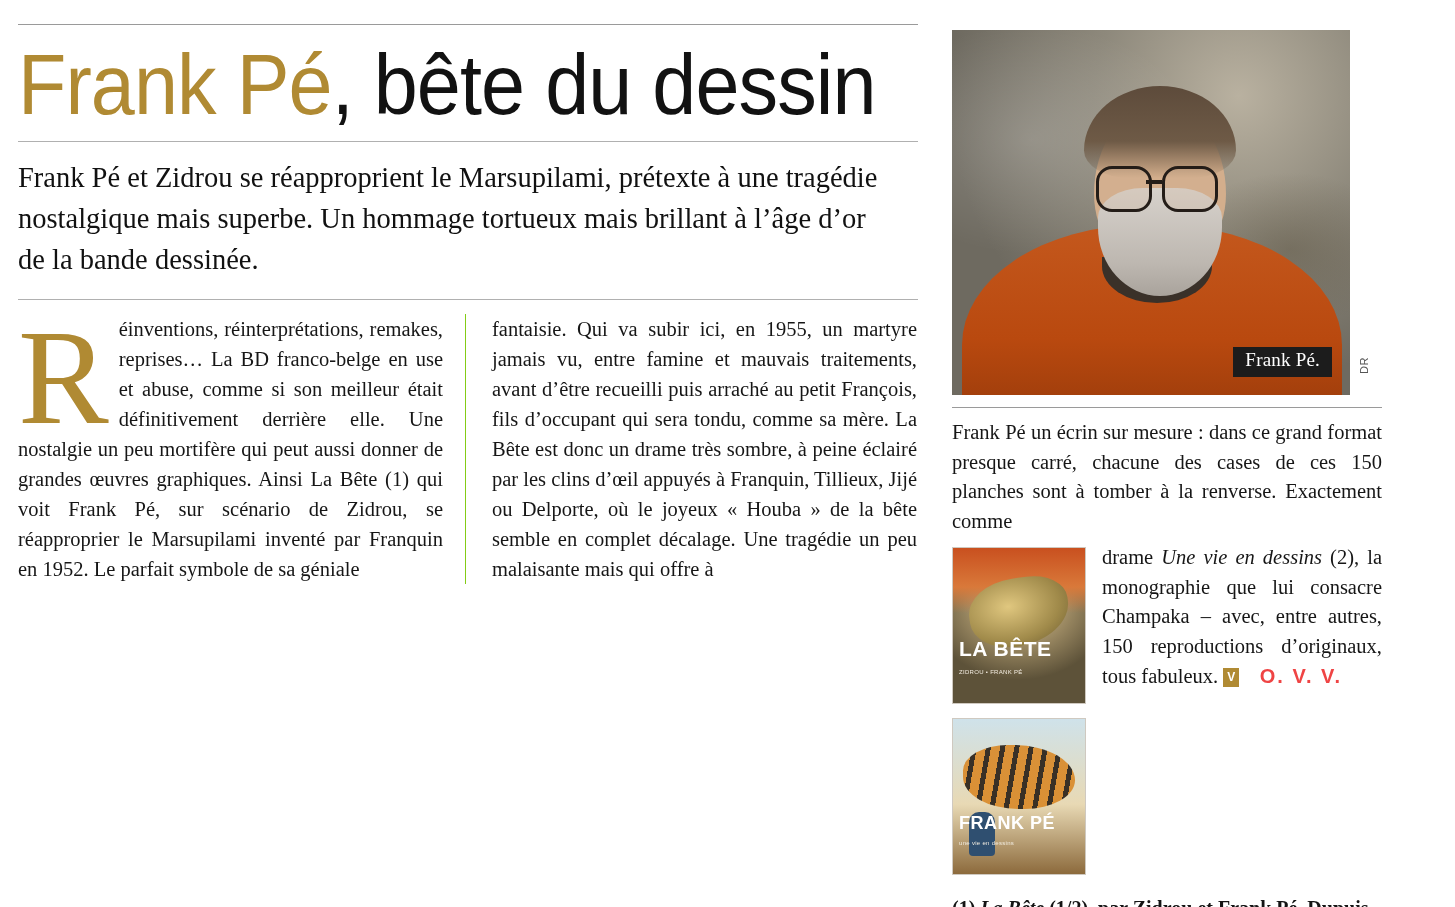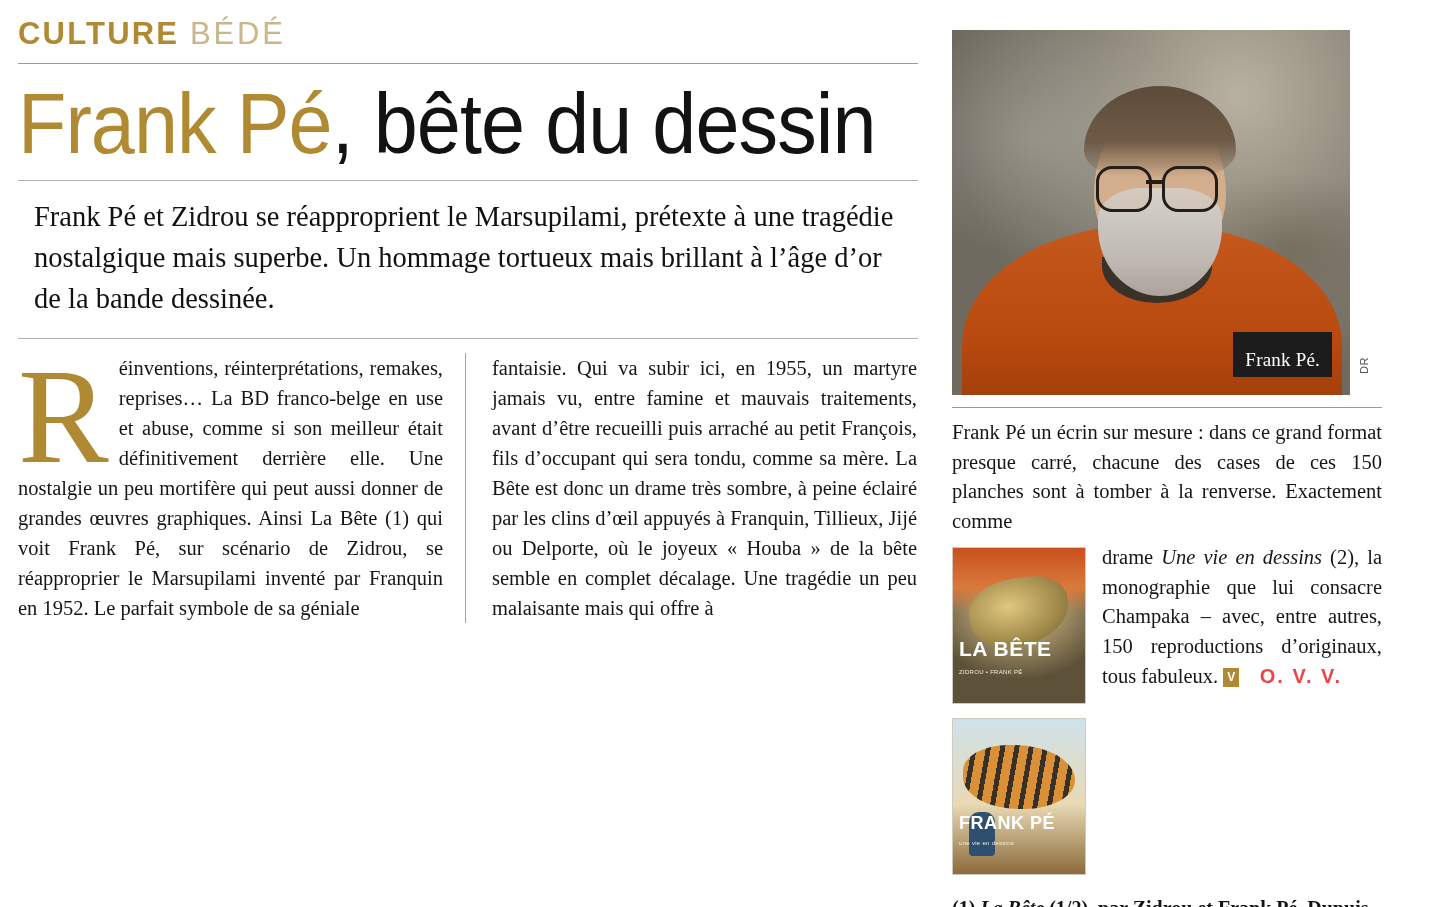--- a/index.html
+++ b/index.html
@@ -68,21 +68,21 @@
   }
   .headline .dark {
     color: #121212;
   }
 
   .standfirst {
     font-family: "Liberation Serif", serif;
     font-size: 28.5px;
     line-height: 1.43;
     color: #111;
-    margin: 16px 0 18px 16px;
+    margin: 16px 0 18px 0;
     max-width: 880px;
   }
 
   
   .body-cols {
     position: relative;
     margin-top: 14px;
     display: flex;
     gap: 0;
   }
@@ -214,21 +214,21 @@
   }
 
   .photo-caption {
     position: absolute;
     right: 18px;
     bottom: 18px;
     background: #1c1c1c;
     color: #ffffff;
     font-family: "Liberation Serif", serif;
     font-size: 19px;
-    padding: 17px 12px 6px 12px;
+    padding: 2px 12px 6px 12px;
     letter-spacing: 0.2px;
   }
   .credit {
     position: absolute;
     left: 406px;
     top: 344px;
     font-family: "Liberation Sans", sans-serif;
     font-size: 11px;
     color: #555;
     transform: rotate(-90deg);
@@ -351,24 +351,20 @@
   .ref .it { font-style: italic; font-weight: bold; }
   .ref .rg { font-weight: bold; }
 </style>
 </head>
 <body>
 
 <div class="page">
 
   <div class="left-block">
 
-    <div class="kicker">
-      <span class="culture">CULTURE</span>
-      <span class="bede">BÉDÉ</span>
-    </div>
 
     <div class="rule-thin"></div>
 
     <div class="headline">
       <span class="gold">Frank Pé</span><span class="dark">, bête du dessin</span>
     </div>
 
     <div class="rule-thin-2"></div>
 
     <div class="standfirst">Frank Pé et Zidrou se réapproprient le Marsupilami, prétexte à une tragédie nostalgique mais superbe. Un hommage tortueux mais brillant à l’âge d’or de la bande dessinée.</div>

